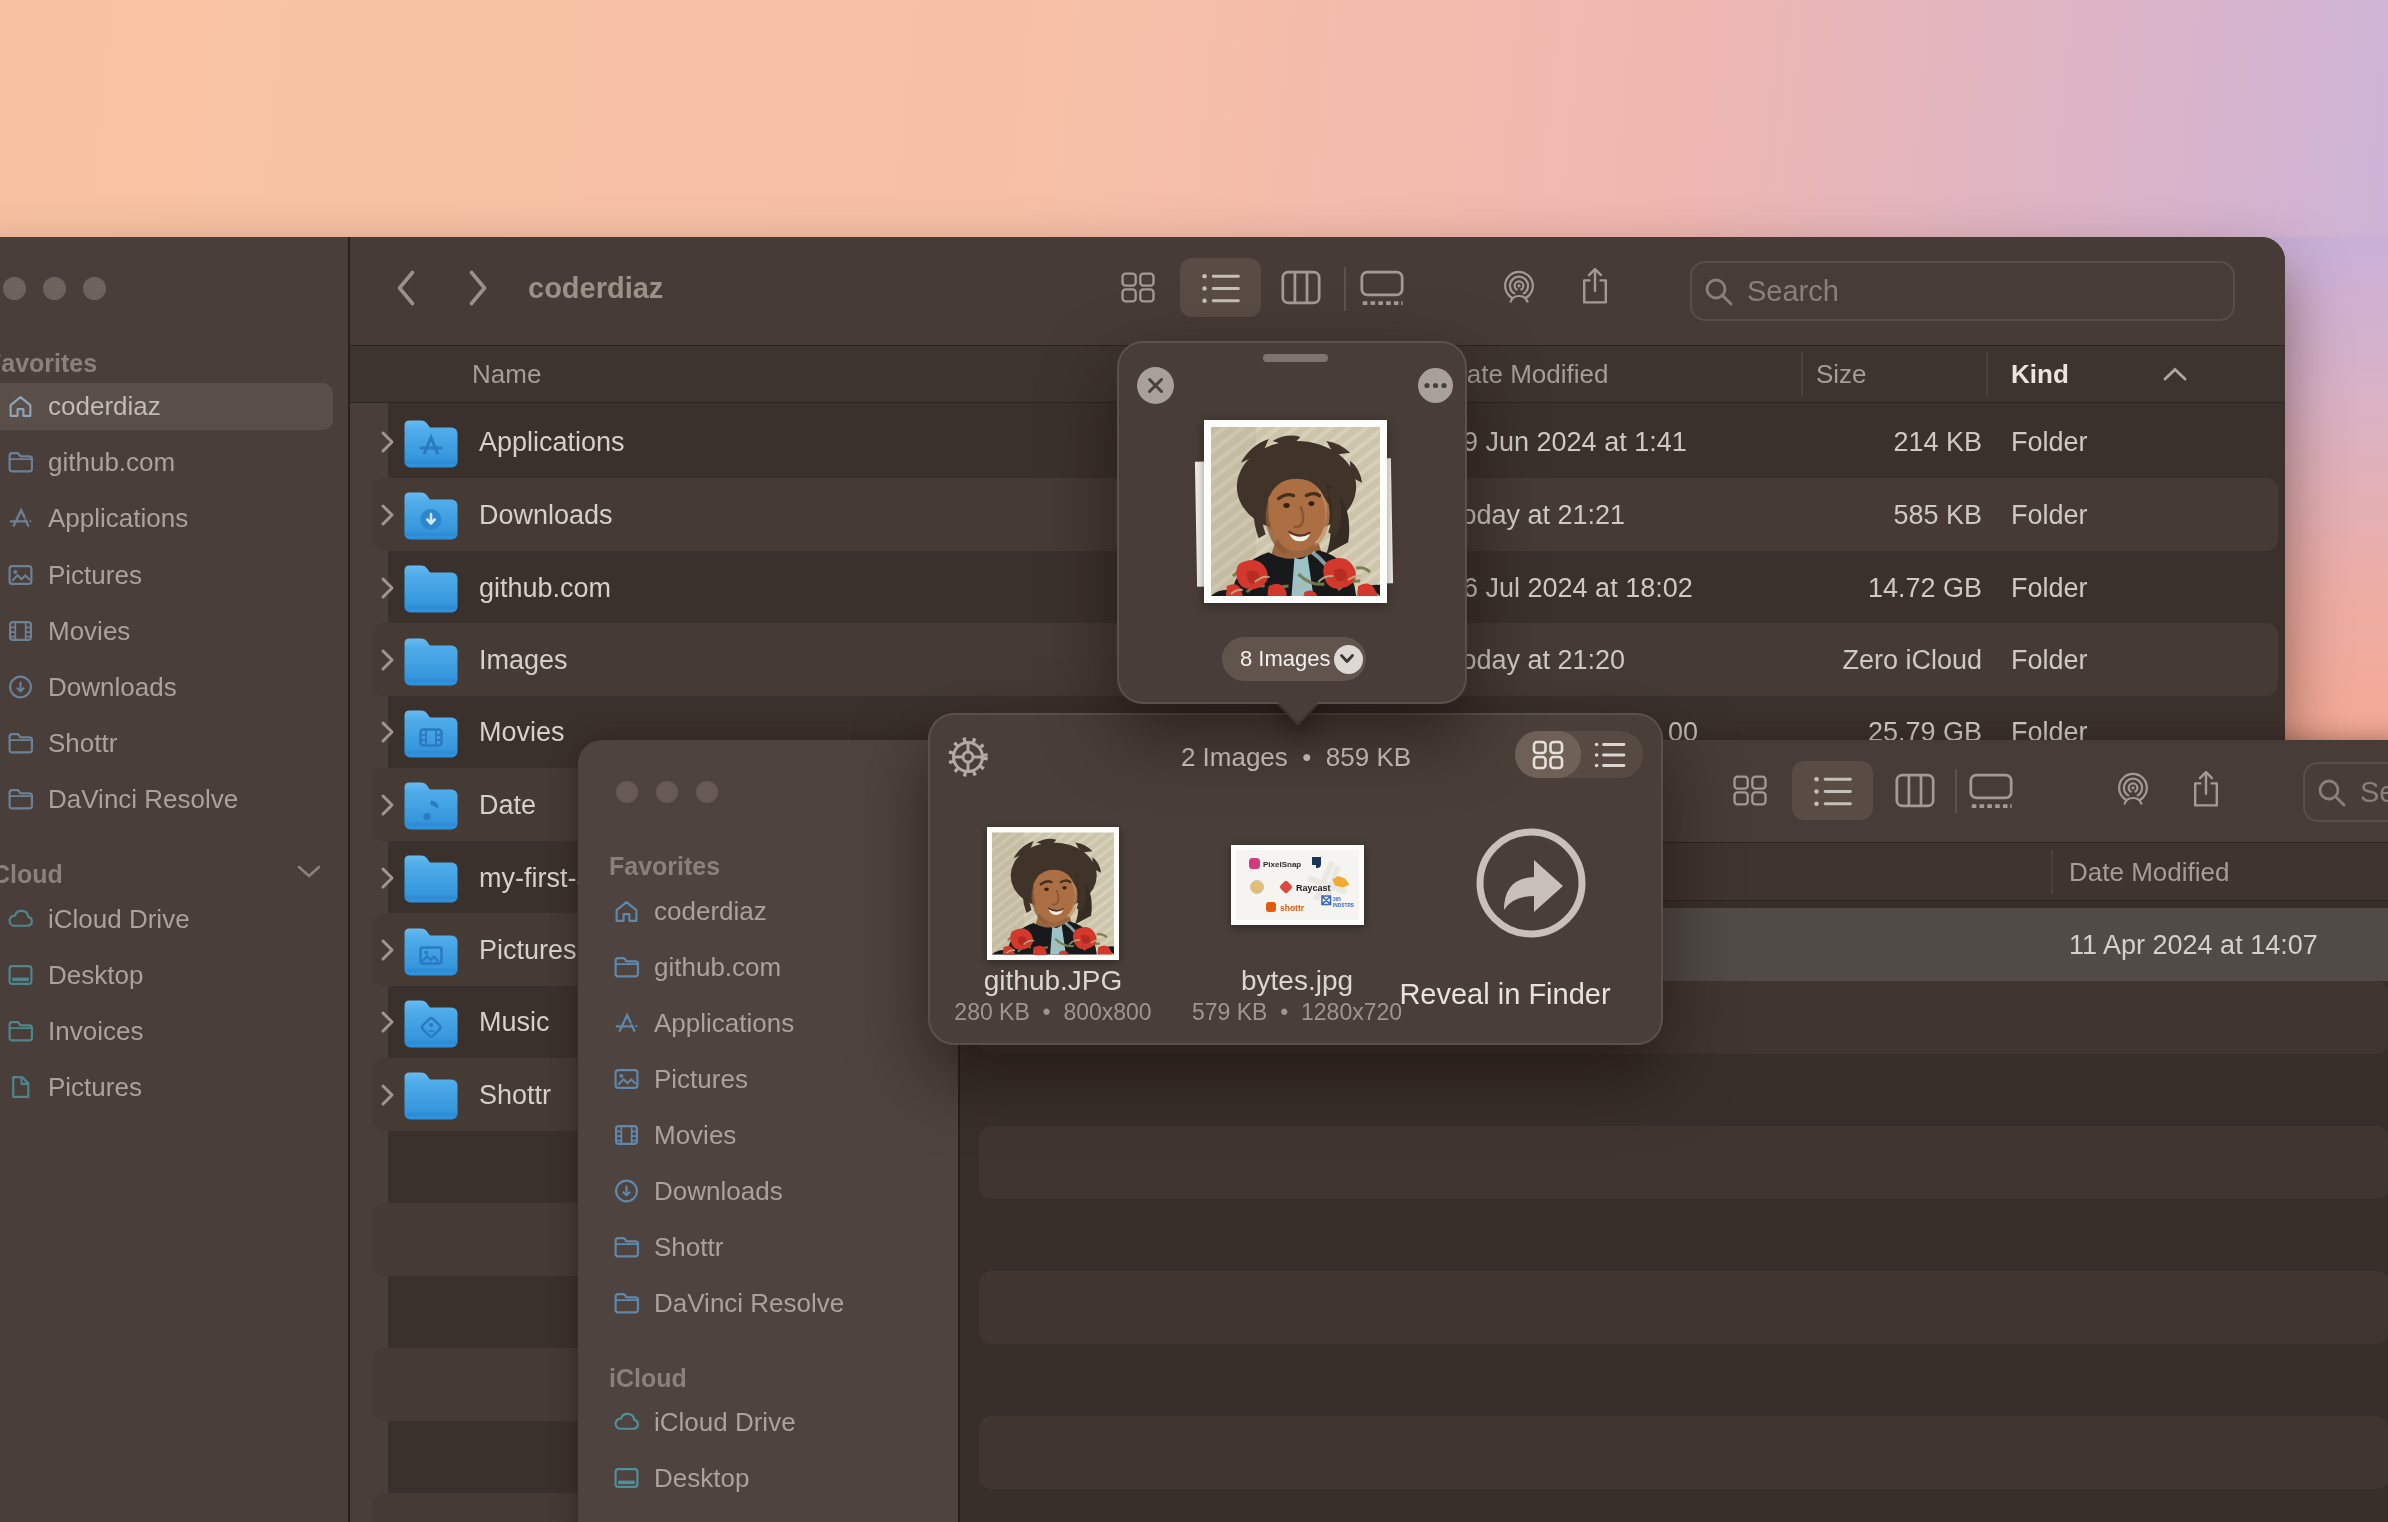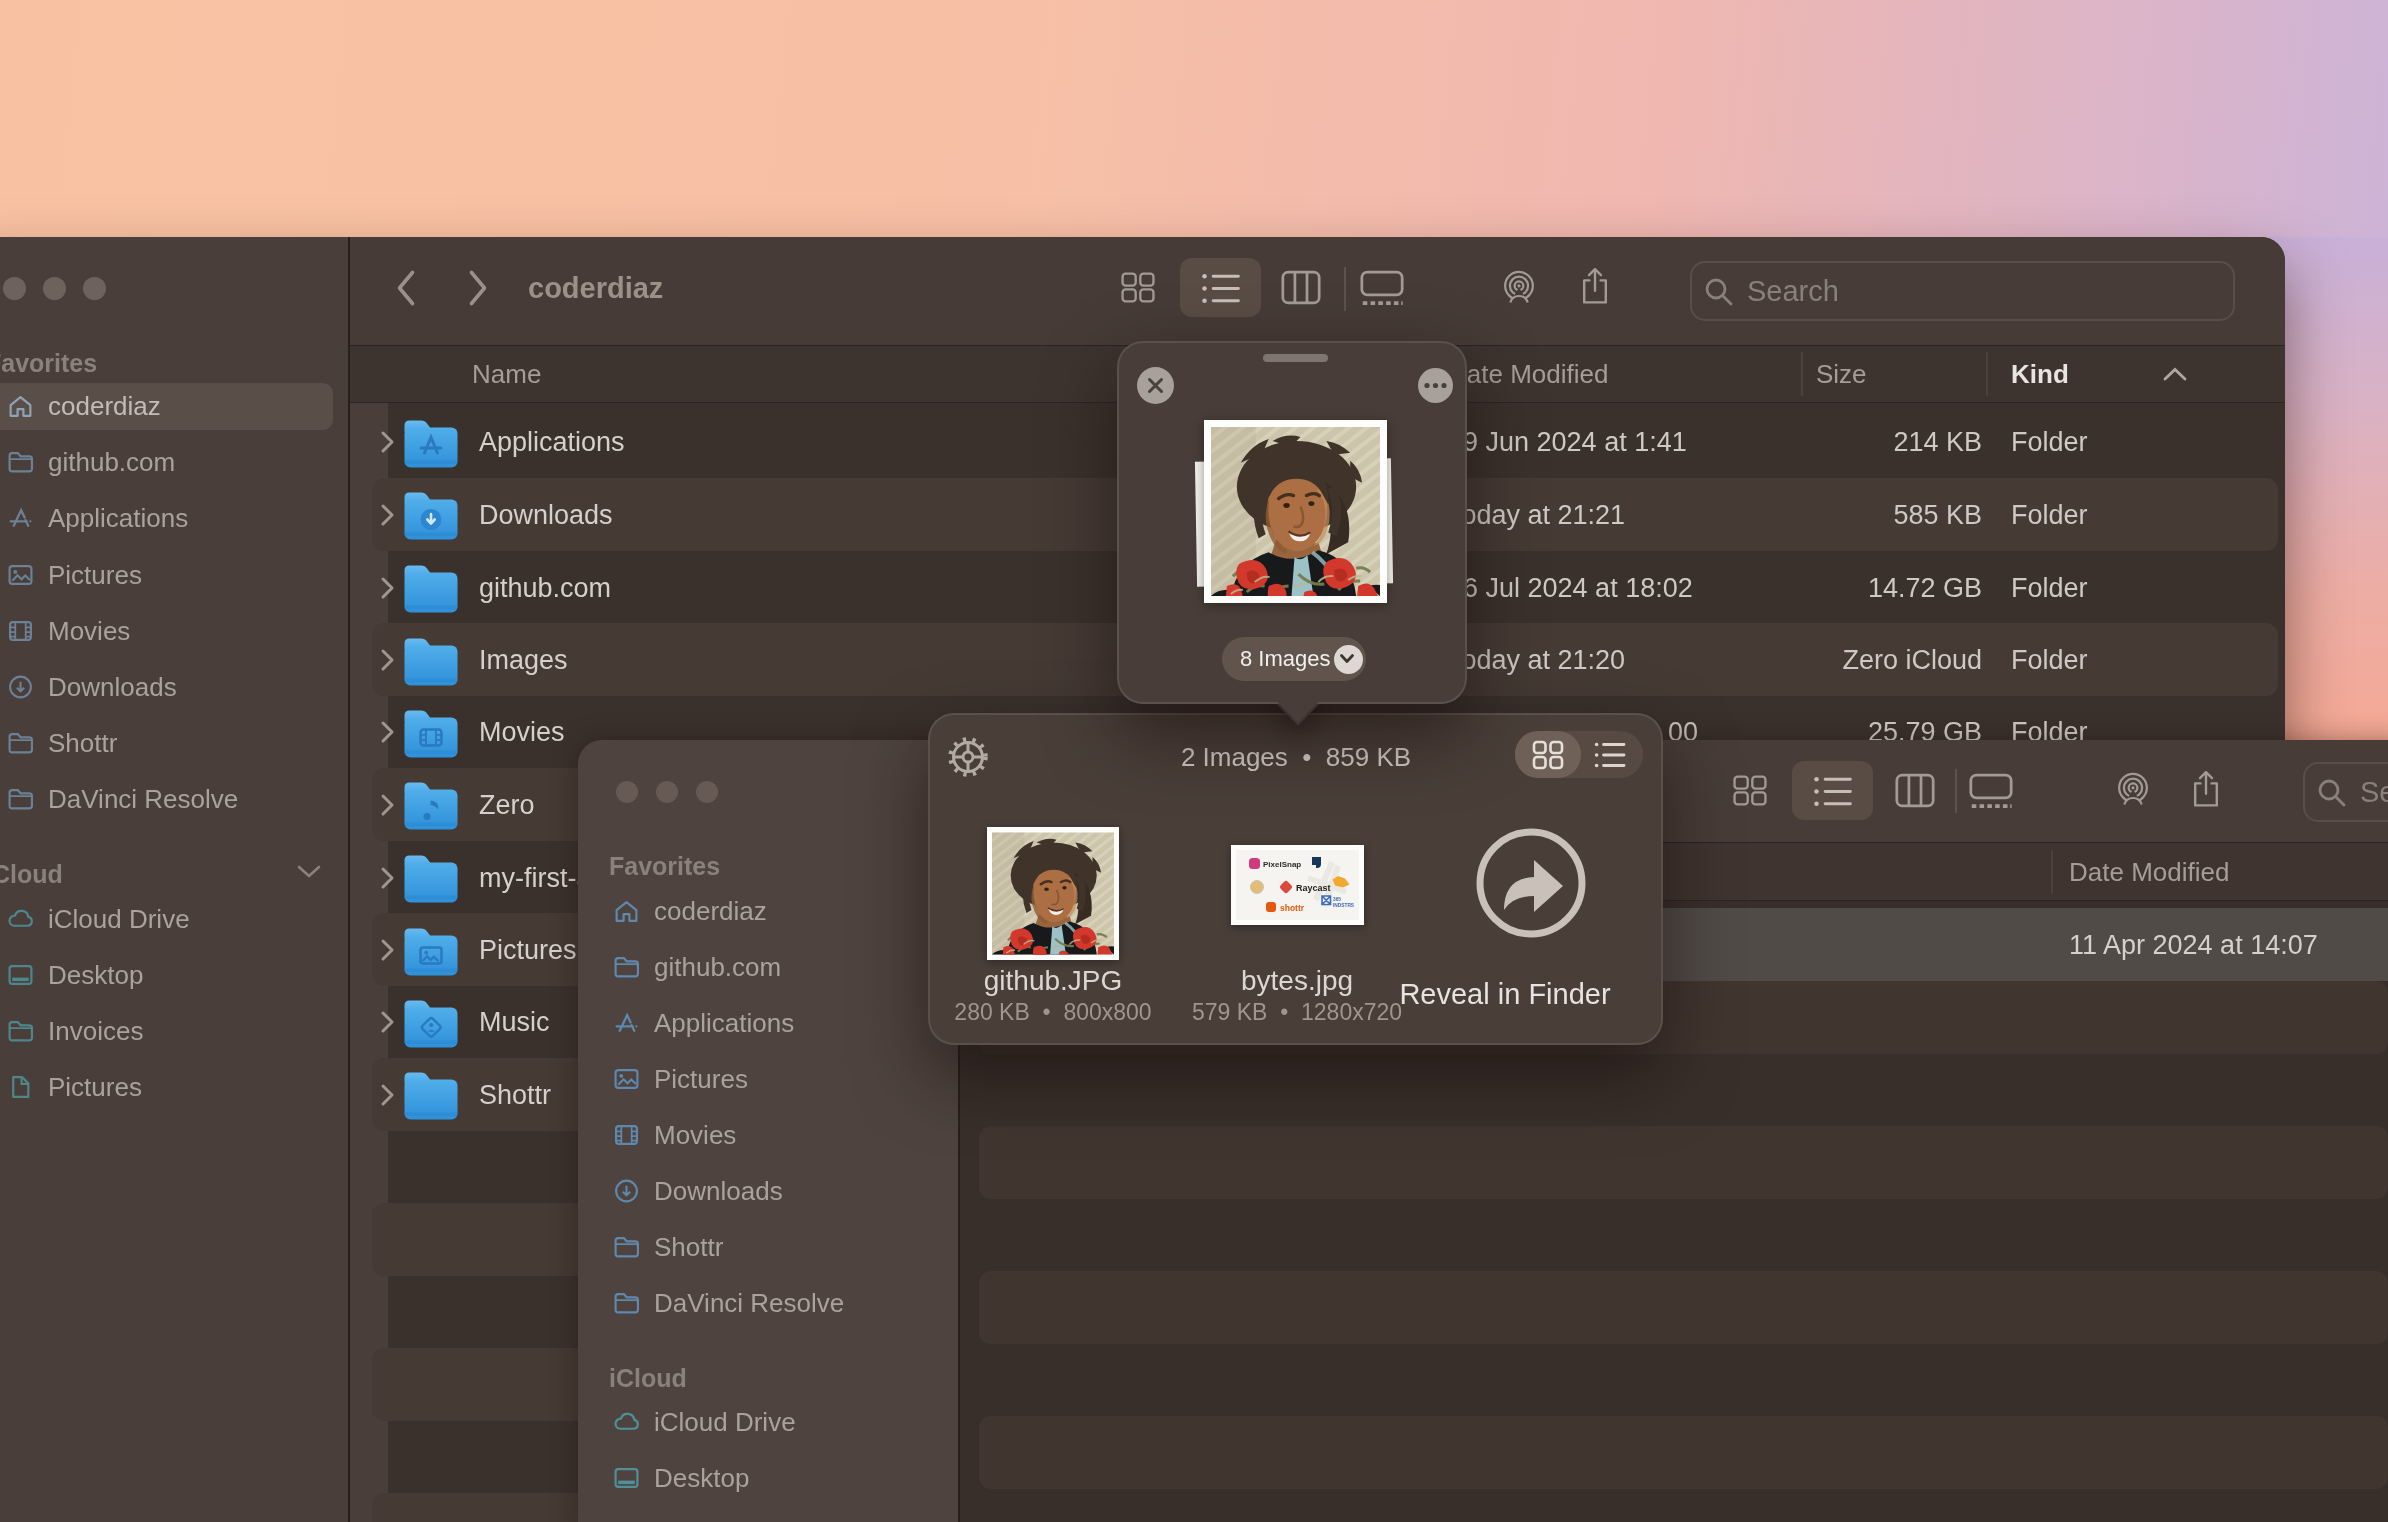--- a/index.html
+++ b/index.html
@@ -341,21 +341,21 @@
     <path d="M3 3 L12 12 L3 21" fill="none" stroke="#a0968f" stroke-width="3" stroke-linecap="round" stroke-linejoin="round"></path>
   </svg>
 <svg class="abs" style="left:401px;top:778px;" width="60" height="54" viewBox="0 0 60 54">
     <path d="M3.5 16 v-6.5 q0-5 5-5 h11.5 q4 0 6 3 l4.5 6 z" fill="url(#ft)"></path>
     <rect x="3.5" y="11.5" width="53" height="40" rx="6" fill="url(#fg)"></rect>
     <rect x="3.5" y="44.5" width="53" height="3.5" rx="1.7" fill="#2a86d0" opacity=".55"></rect>
     <circle cx="26" cy="38.5" r="3.6" fill="#2a7ac0"></circle>
     <path d="M29.6 38.5 V22.5 q5.5 .5 7.5 4.5 v4.5 q-2-3.5-7.5-4.5" fill="#2a7ac0"></path>
   </svg>
 <div class="ct" style="left:479px;top:805px;font-size:27px;color:#d6d0ca;">
-    <span class="abs vc">Zero</span>
+    <span class="abs vc">Date</span>
   </div>
 <svg class="abs" style="left:380px;top:866px;" width="15" height="24" viewBox="0 0 15 24">
     <path d="M3 3 L12 12 L3 21" fill="none" stroke="#a0968f" stroke-width="3" stroke-linecap="round" stroke-linejoin="round"></path>
   </svg>
 <svg class="abs" style="left:401px;top:851px;" width="60" height="54" viewBox="0 0 60 54">
     <path d="M3.5 16 v-6.5 q0-5 5-5 h11.5 q4 0 6 3 l4.5 6 z" fill="url(#ft)"></path>
     <rect x="3.5" y="11.5" width="53" height="40" rx="6" fill="url(#fg)"></rect>
     <rect x="3.5" y="44.5" width="53" height="3.5" rx="1.7" fill="#2a86d0" opacity=".55"></rect>
   </svg>
 <div class="ct" style="left:479px;top:878px;font-size:27px;color:#d6d0ca;">

